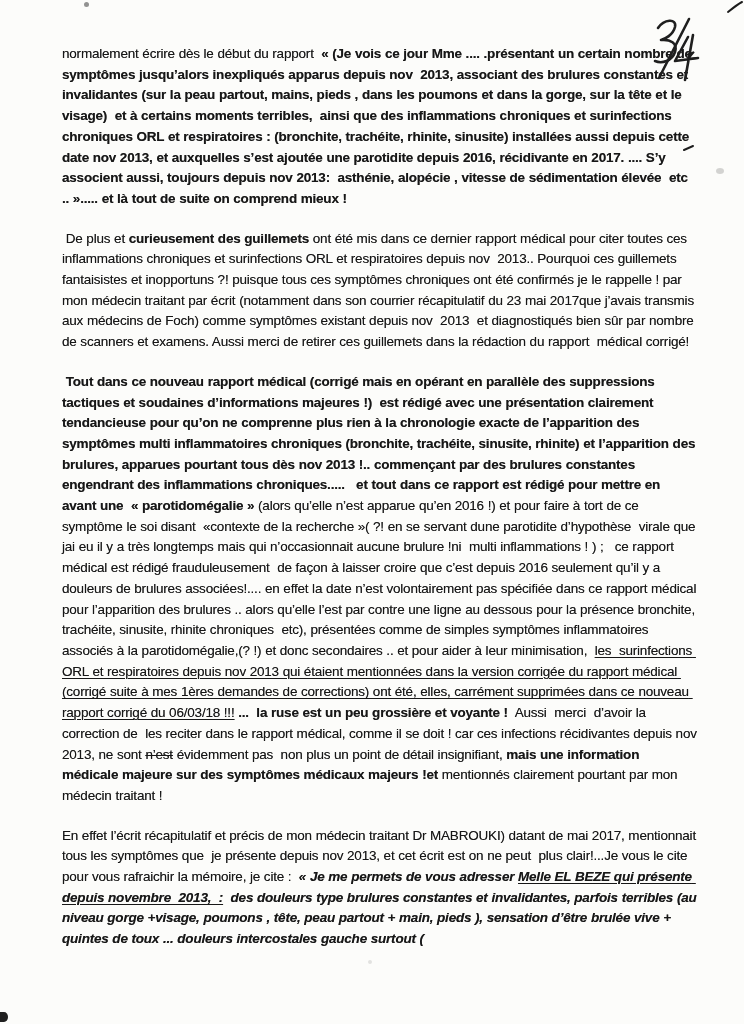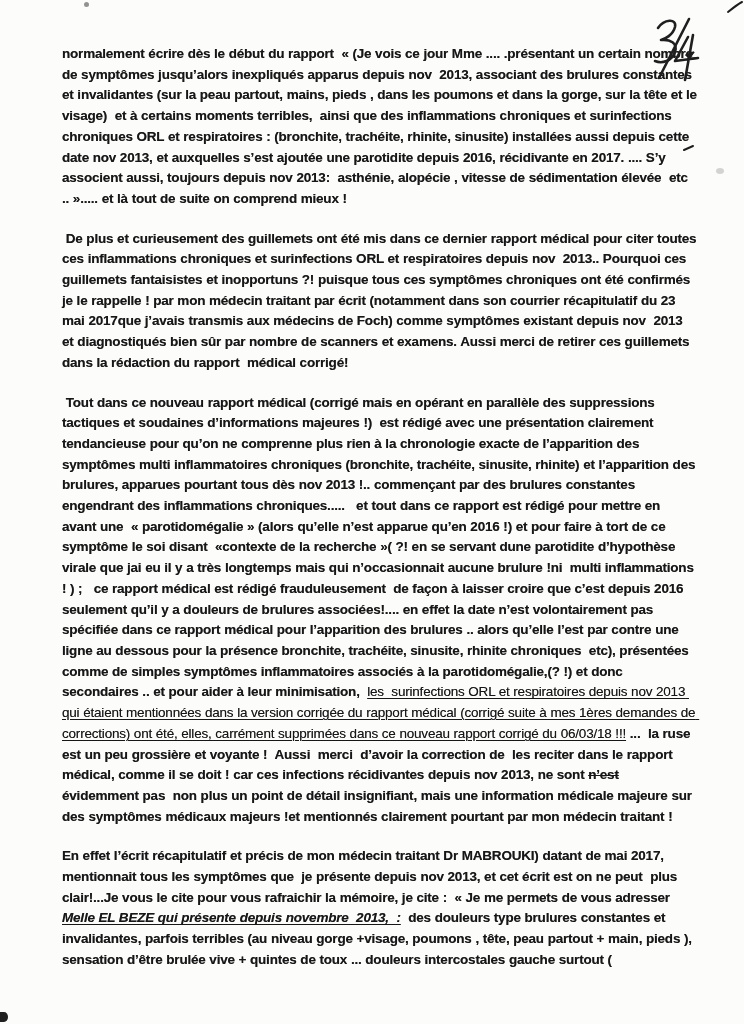--- a/index.html
+++ b/index.html
@@ -17,26 +17,26 @@
     position:absolute;
     left:62px;top:44px;width:636px;
     font-size:13.5px;
     line-height:20.7px;
     letter-spacing:-0.2px;
     text-align:left;
     word-spacing:0.2px;
   }
   .para{margin:0 0 19px 0;white-space:pre-wrap;}
   .run{ text-shadow:0 0 0.45px rgba(20,20,20,0.55); }
-  .run-r{font-weight:700;text-align:center;}
+  .run-r{font-weight:400;text-align:center;}
   .run-b{font-weight:700;}
   .run-bu{font-weight:400;text-decoration:underline;text-decoration-thickness:1.4px;text-underline-offset:2px;}
-  .run-bi{font-weight:700;}
+  .run-bi{font-weight:700;font-style:italic;}
   .run-biu{font-weight:700;font-style:italic;text-decoration:underline;text-decoration-thickness:1.4px;text-underline-offset:2px;}
-  .run-rs{font-weight:700;text-decoration:line-through;text-decoration-thickness:1.3px;}
+  .run-rs{font-weight:400;text-decoration:line-through;text-decoration-thickness:1.3px;}
   .pagenum-svg{position:absolute;left:634px;top:12px;width:78px;height:74px;}
   .mark{position:absolute;}
   .speck{position:absolute;border-radius:50%;}
 </style>
 </head>
 <body>
 
 <div class="page">
 
   <div class="text-block">

